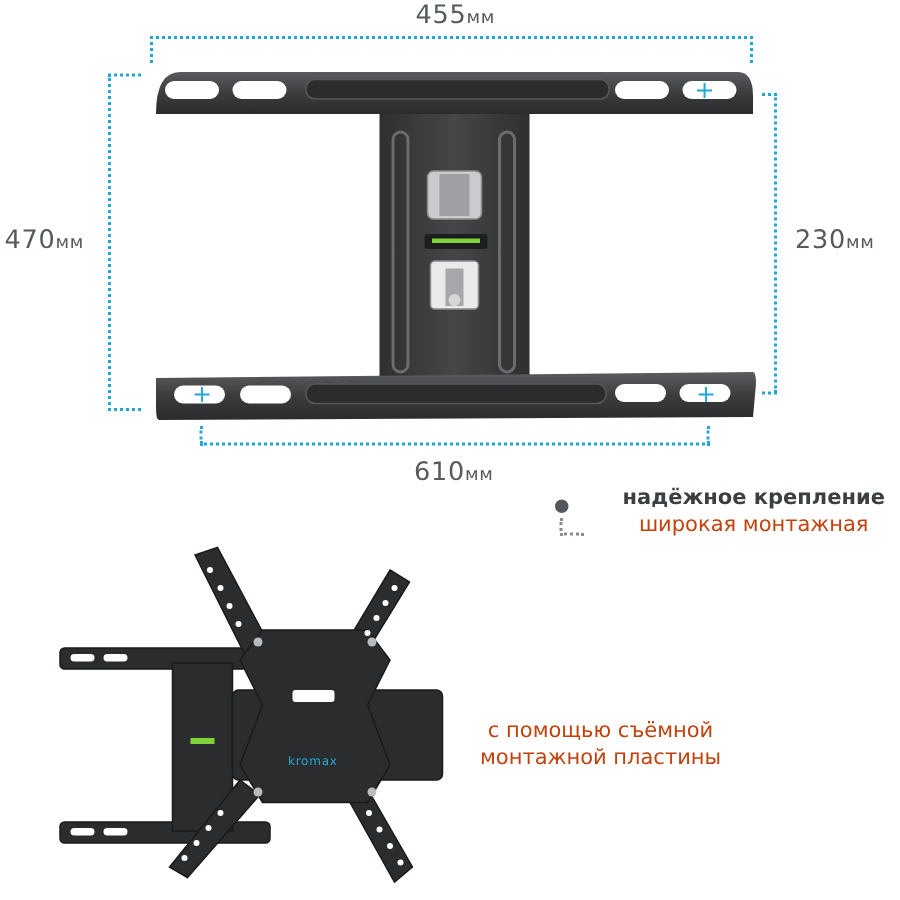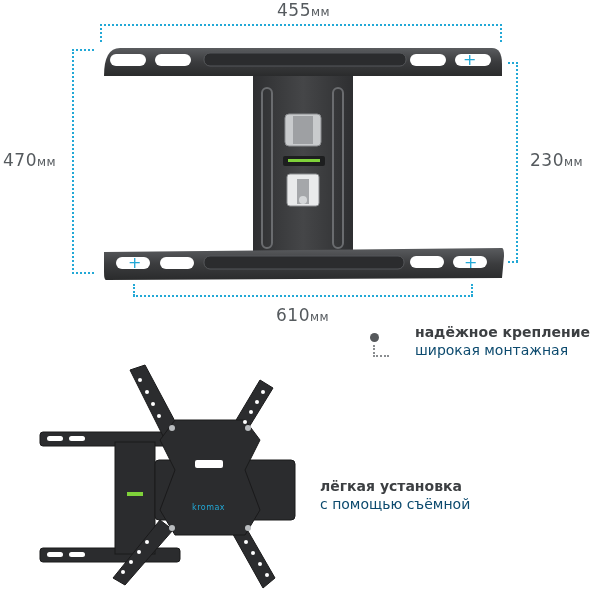--- a/index.html
+++ b/index.html
@@ -3,21 +3,21 @@
 <meta charset="utf-8">
 <style>
   html, body { margin:0; padding:0; background:#ffffff; }
   body { width:600px; height:600px; position:relative; overflow:hidden; font-family:"DejaVu Sans", sans-serif; }
   .abs { position:absolute; }
   .dim { color:#555a5e; font-size:17px; letter-spacing:0.5px; font-family:"DejaVu Sans", sans-serif; font-weight:400; }
   .dim .unit { font-size:12px; }
   .dot-h { position:absolute; height:0; border-top:2px dotted #22a8d6; }
   .dot-v { position:absolute; width:0; border-left:2px dotted #22a8d6; }
   .feat-title { font-weight:bold; font-size:14px; color:#3c3f42; line-height:17px; }
-  .feat-text { font-size:14px; color:#0c4a6e; line-height:18px; }
+  .feat-text { font-size:14px; color:#c2410c; line-height:18px;text-align:center; }
   svg { display:block; }
 </style>
 </head>
 <body>
 
 <div class="abs dim" style="left:277px; top:0px;">
   <span>455</span><span class="unit">мм</span>
 </div>
 <div class="dot-h" style="left:100px; top:24px; width:402px;"></div>
 <div class="dot-v" style="left:100px; top:24px; height:18px;"></div>
@@ -94,22 +94,22 @@
 <div class="abs" style="left:464px; top:256px; color:#22a8d6; font-size:16px; line-height:14px;">+</div>
 
 <div class="abs" style="left:370px; top:333px; width:9px; height:9px; border-radius:50%; background:#55585b;"></div>
 <div class="abs" style="left:373px; top:345px; width:14px; height:10px; border-left:2px dotted #8a8d90; border-bottom:2px dotted #8a8d90;"></div>
 <div class="abs" style="left:415px; top:324px;">
   <div class="feat-title">надёжное крепление</div>
   <div class="feat-text">широкая монтажная</div>
 </div>
 
 <div class="abs" style="left:320px; top:478px;">
-  <div class="feat-title">лёгкая установка</div>
   <div class="feat-text">с помощью съёмной</div>
+  <div class="feat-text">монтажной пластины</div>
 </div>
 
 <div class="abs" style="left:35px; top:360px; width:270px; height:235px;">
   <svg width="270" height="235" viewBox="0 0 270 235">
     <g fill="#2b2c2e" stroke="#1a1a1b">
 
       <rect x="5" y="72" width="185" height="14" rx="3"></rect>
       <rect x="5" y="188" width="140" height="14" rx="3"></rect>
       <rect x="80" y="82" width="40" height="112"></rect>
 

